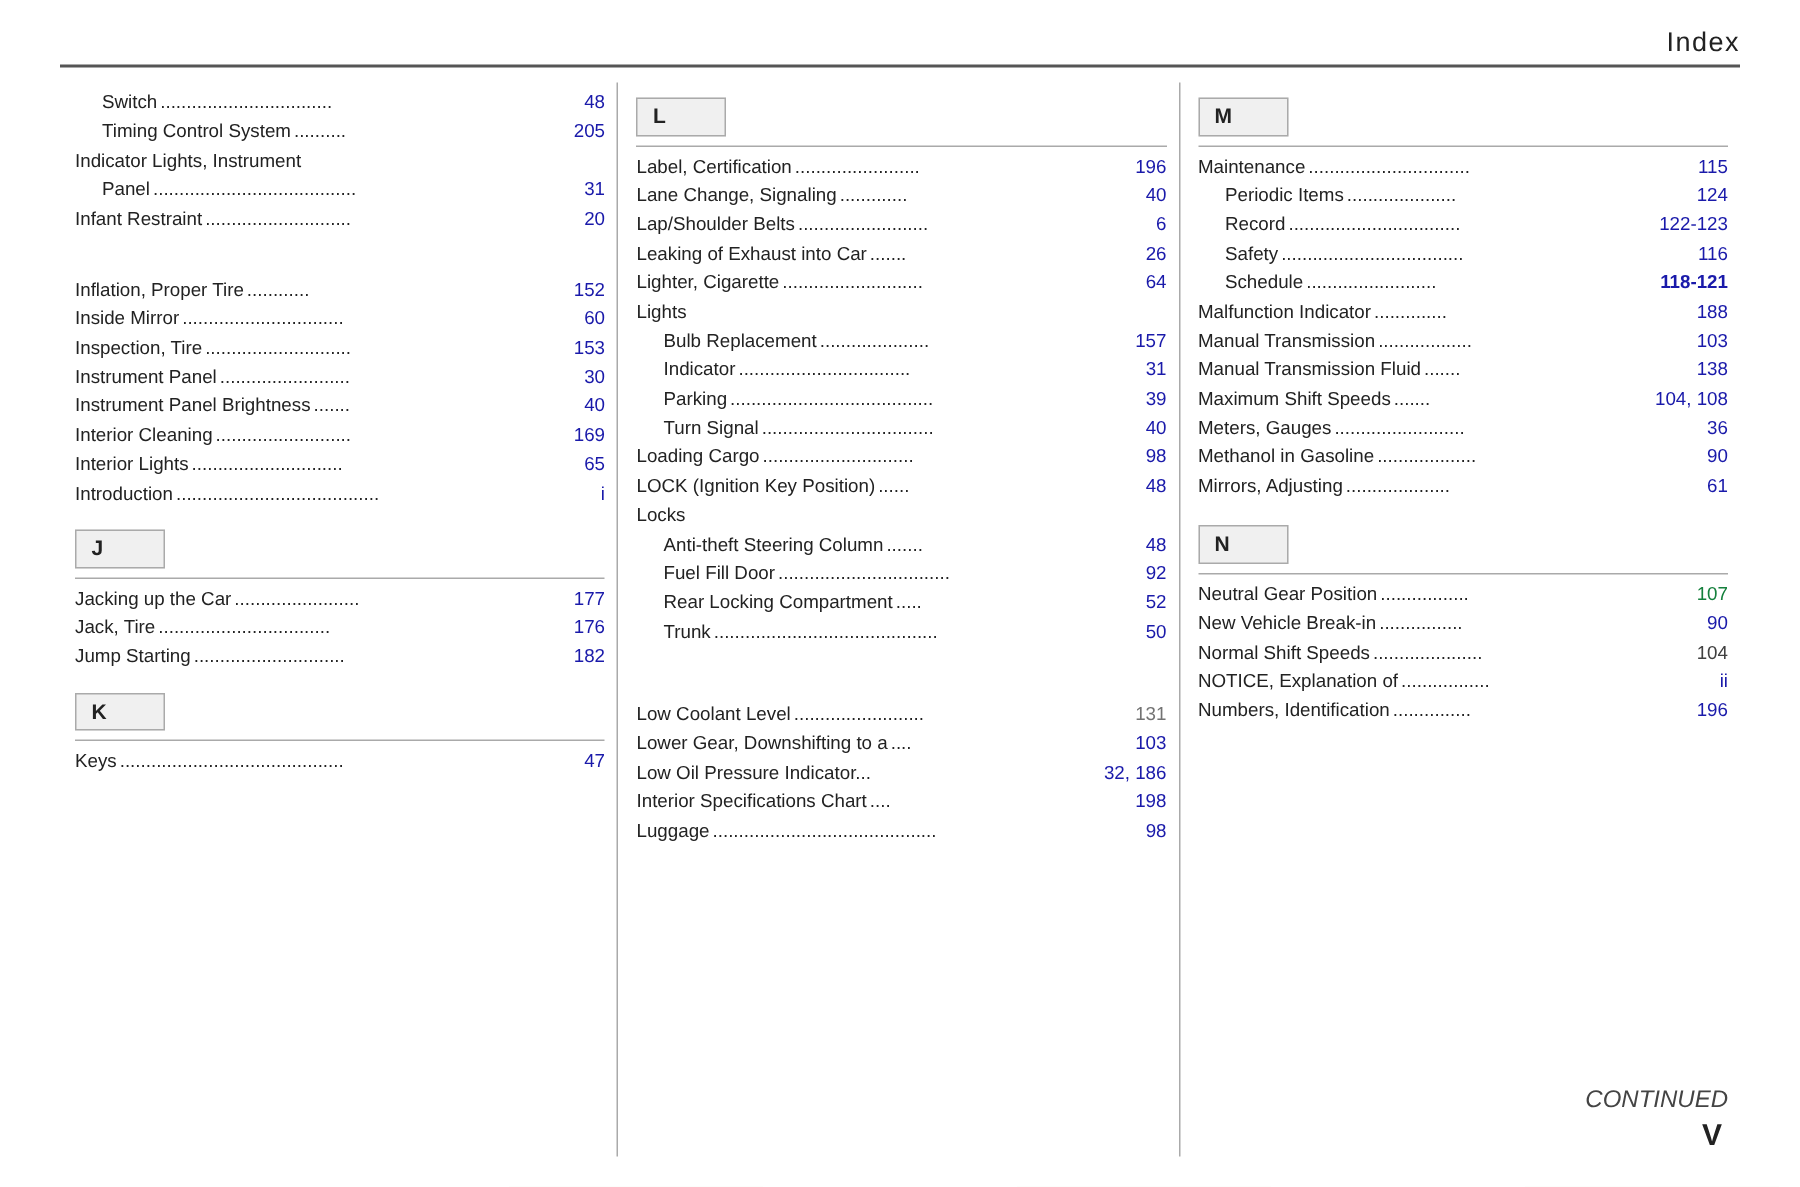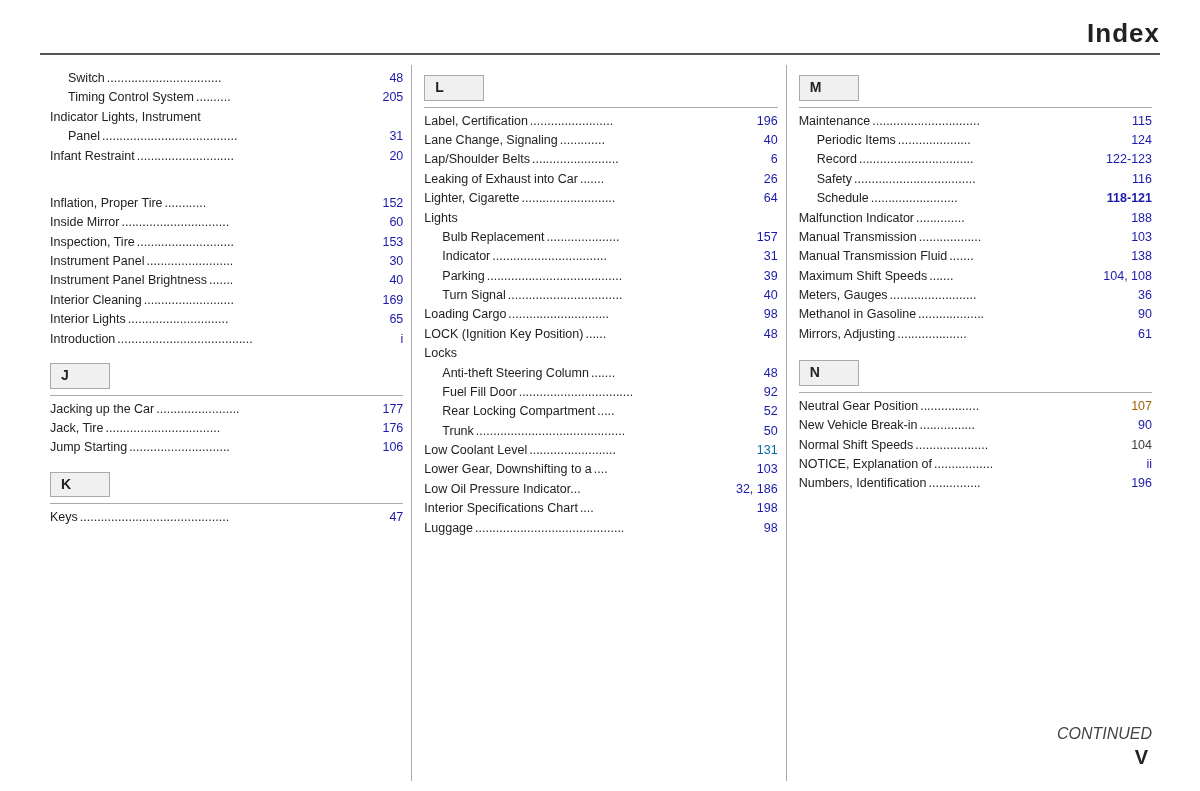--- a/index.html
+++ b/index.html
@@ -21,22 +21,22 @@
     }
     
     .header {
       display: flex;
       justify-content: flex-end;
       padding: 18px 0 4px 0;
       border-bottom: 2px solid #555;
       margin-bottom: 10px;
     }
     .header-title {
-      font-size: 26px;
-      font-weight: bold;
+      font-size: 18px;
+      font-weight: normal;
       color: #222;
       letter-spacing: 1px;
     }
     
     .columns {
       display: flex;
       gap: 0;
       width: 100%;
       height: calc(791px - 75px);
     }
@@ -208,21 +208,21 @@
         <span class="entry-page" style="color: rgb(26, 26, 170);">177</span>
       </div>
       <div class="entry">
         <span class="entry-text">Jack, Tire</span>
         <span class="entry-dots">.................................</span>
         <span class="entry-page" style="color: rgb(26, 26, 170);">176</span>
       </div>
       <div class="entry">
         <span class="entry-text">Jump Starting</span>
         <span class="entry-dots">.............................</span>
-        <span class="entry-page" style="color: rgb(26, 26, 170);">106</span>
+        <span class="entry-page" style="color: rgb(26, 26, 170);">182</span>
       </div>
 
       <div style="margin-top:8px;">
         <span class="section-letter-box">K</span>
         <div class="section-header-line"></div>
       </div>
       <div class="entry">
         <span class="entry-text">Keys</span>
         <span class="entry-dots">...........................................</span>
         <span class="entry-page" style="color: rgb(26, 26, 170);">47</span>
@@ -316,21 +316,21 @@
         <span class="entry-page" style="color: rgb(26, 26, 170);">52</span>
       </div>
       <div class="entry">
         <span class="entry-text entry-indented">Trunk</span>
         <span class="entry-dots">...........................................</span>
         <span class="entry-page" style="color: rgb(26, 26, 170);">50</span>
       </div>
       <div class="entry">
         <span class="entry-text">Low Coolant Level</span>
         <span class="entry-dots">.........................</span>
-        <span class="entry-page" style="color: #0369a1;">131</span>
+        <span class="entry-page" style="color: #737373; margin-top: 36px;">131</span>
       </div>
       <div class="entry">
         <span class="entry-text">Lower Gear, Downshifting to a</span>
         <span class="entry-dots">....</span>
         <span class="entry-page" style="color: rgb(26, 26, 170);">103</span>
       </div>
       <div class="entry">
         <span class="entry-text">Low Oil Pressure Indicator...</span>
         <span class="entry-dots"></span>
         <span class="entry-page" style="color: rgb(26, 26, 170);">32, 186</span>
@@ -414,21 +414,21 @@
         <span class="entry-page" style="color: rgb(26, 26, 170);">61</span>
       </div>
 
       <div style="margin-top:10px;">
         <span class="section-letter-box">N</span>
         <div class="section-header-line"></div>
       </div>
       <div class="entry">
         <span class="entry-text">Neutral Gear Position</span>
         <span class="entry-dots">.................</span>
-        <span class="entry-page" style="color: #a16207;">107</span>
+        <span class="entry-page" style="color: #15803d;">107</span>
       </div>
       <div class="entry">
         <span class="entry-text">New Vehicle Break-in </span>
         <span class="entry-dots">................</span>
         <span class="entry-page" style="color: rgb(26, 26, 170);">90</span>
       </div>
       <div class="entry">
         <span class="entry-text">Normal Shift Speeds</span>
         <span class="entry-dots">.....................</span>
         <span class="entry-page" style="color: #404040;">104</span>

